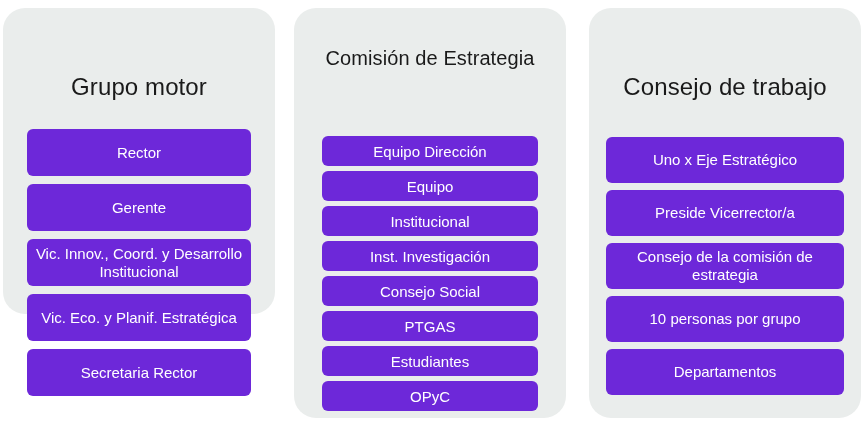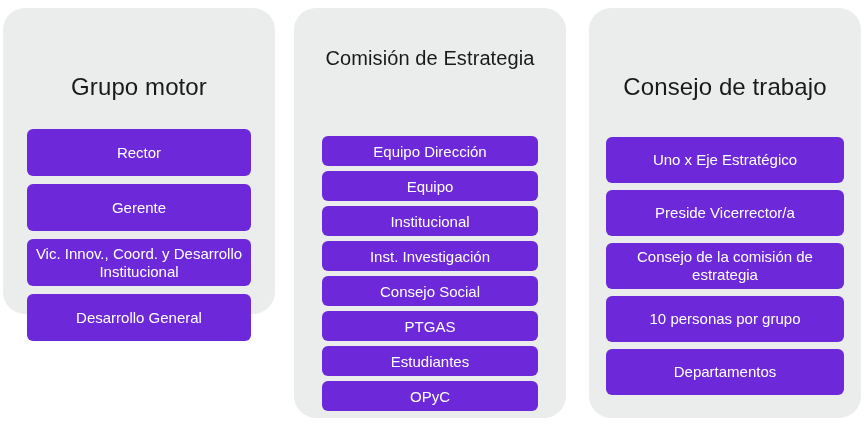--- a/index.html
+++ b/index.html
@@ -127,21 +127,22 @@
 <body>
 
 <div id="diagram">
 
   <section class="panel" id="panel-grupo-motor">
     <h2 class="panel-title">Grupo motor</h2>
     <div class="box-stack">
       <div class="box">Rector</div>
       <div class="box">Gerente</div>
       <div class="box">Vic. Innov., Coord. y Desarrollo Institucional</div>
-      <div class="box">Desarrollo General</div>
+      <div class="box">Vic. Eco. y Planif. Estratégica</div>
+      <div class="box">Secretaria Rector</div>
     </div>
   </section>
 
   <section class="panel" id="panel-comision">
     <h2 class="panel-title">Comisión de Estrategia</h2>
     <div class="box-stack">
       <div class="box">Equipo Dirección</div>
       <div class="box">Equipo</div>
       <div class="box">Institucional</div>
       <div class="box">Inst. Investigación</div>

